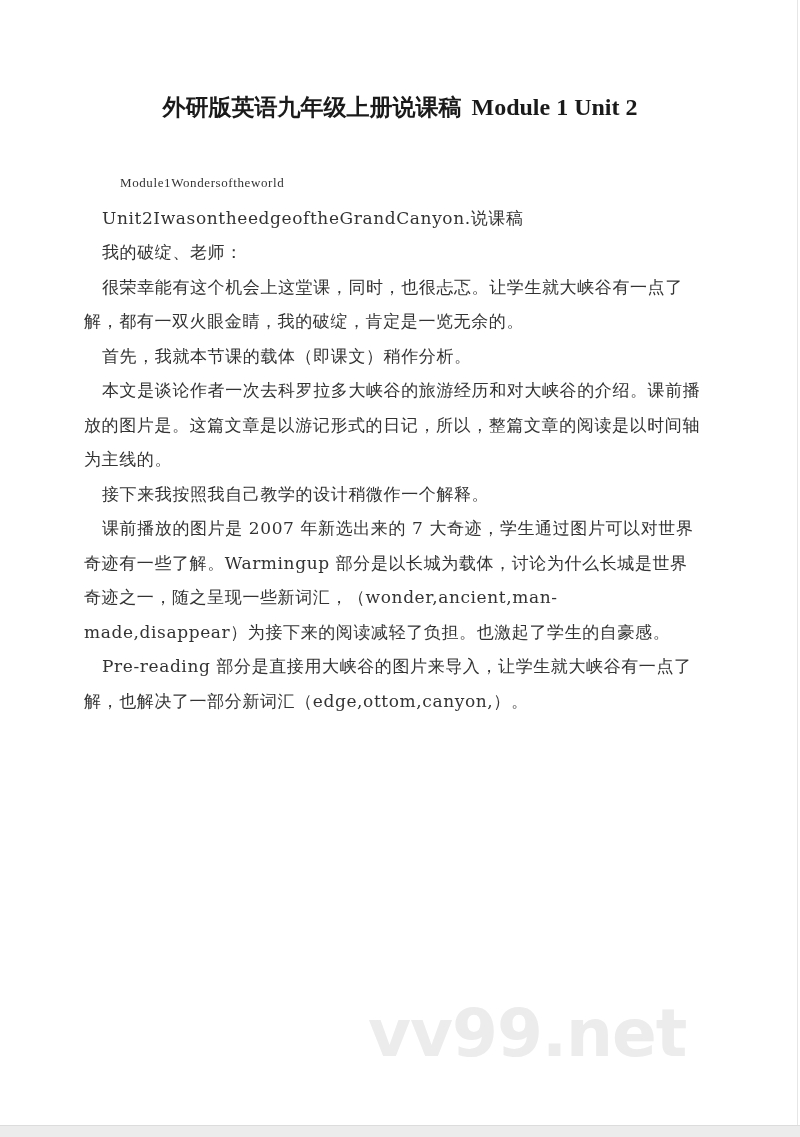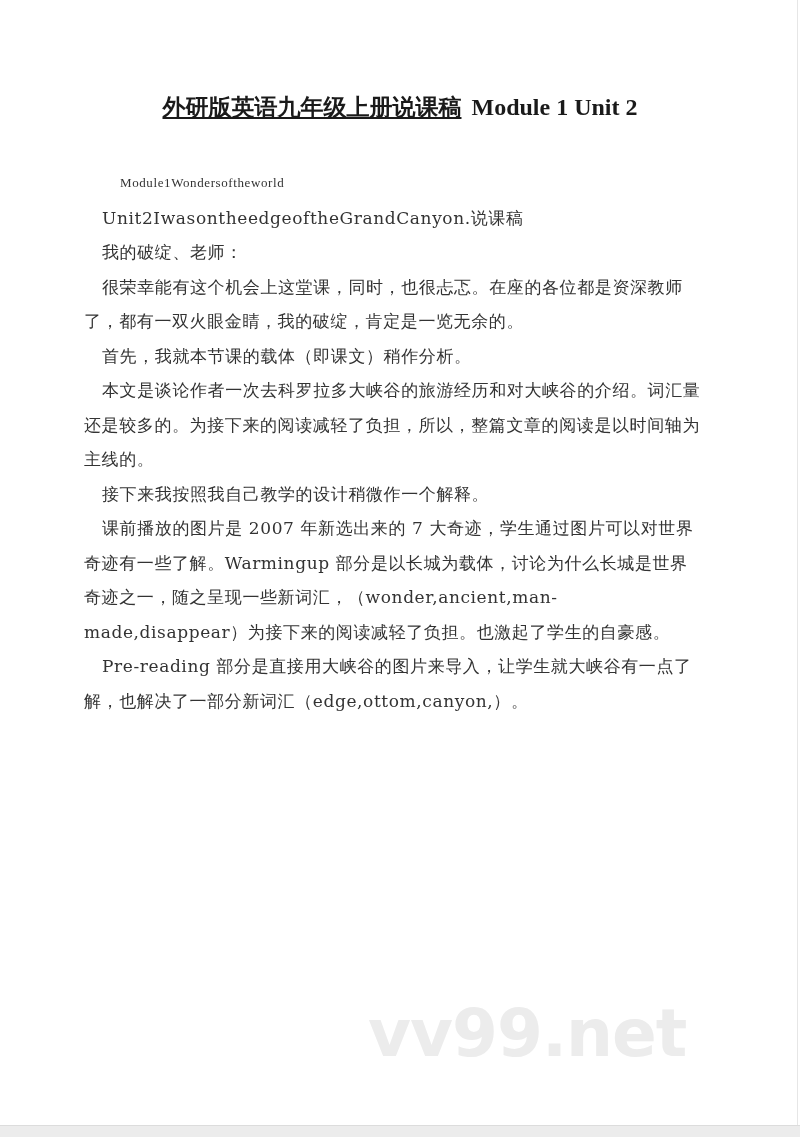--- a/index.html
+++ b/index.html
@@ -39,21 +39,20 @@
       top: 92px;
       width: 800px;
       text-align: center;
       font-size: 23px;
       font-weight: bold;
       color: #1a1a1a;
       letter-spacing: 0px;
     }
     .title .cn {
       font-family: "DejaVu Sans", sans-serif;
-      text-decoration: underline;
     }
     .title .en {
       font-family: "Liberation Serif", serif;
       font-size: 24px;
       margin-left: 10px;
       text-align: right;
     }
     .body-text {
       position: absolute;
       left: 84px;
@@ -90,23 +89,23 @@
 
 <div class="page">
   <div class="title">
     <span class="cn">外研版英语九年级上册说课稿</span><span class="en">Module 1 Unit 2</span>
   </div>
 
   <div class="body-text">
     <p class="indent-1 latin">Module1Wondersoftheworld</p>
     <p class="indent-0">Unit2IwasontheedgeoftheGrandCanyon.说课稿</p>
     <p class="indent-0">我的破绽、老师：</p>
-    <p class="indent-0">很荣幸能有这个机会上这堂课，同时，也很忐忑。在座的各位都是资深教师了，都有一双火眼金睛，我的破绽，肯定是一览无余的。</p>
+    <p class="indent-0">很荣幸能有这个机会上这堂课，同时，也很忐忑。让学生就大峡谷有一点了解，都有一双火眼金睛，我的破绽，肯定是一览无余的。</p>
     <p class="indent-0">首先，我就本节课的载体（即课文）稍作分析。</p>
-    <p class="indent-0">本文是谈论作者一次去科罗拉多大峡谷的旅游经历和对大峡谷的介绍。词汇量还是较多的。为接下来的阅读减轻了负担，所以，整篇文章的阅读是以时间轴为主线的。</p>
+    <p class="indent-0">本文是谈论作者一次去科罗拉多大峡谷的旅游经历和对大峡谷的介绍。课前播放的图片是。这篇文章是以游记形式的日记，所以，整篇文章的阅读是以时间轴为主线的。</p>
     <p class="indent-0">接下来我按照我自己教学的设计稍微作一个解释。</p>
     <p class="indent-0">课前播放的图片是 2007 年新选出来的 7 大奇迹，学生通过图片可以对世界奇迹有一些了解。Warmingup 部分是以长城为载体，讨论为什么长城是世界奇迹之一，随之呈现一些新词汇，（wonder,ancient,man-made,disappear）为接下来的阅读减轻了负担。也激起了学生的自豪感。</p>
     <p class="indent-0">Pre-reading 部分是直接用大峡谷的图片来导入，让学生就大峡谷有一点了解，也解决了一部分新词汇（edge,ottom,canyon,）。</p>
   </div>
 
   <div class="watermark">vv99.net</div>
 </div>
 
 <div class="bottom-bar"></div>
 

